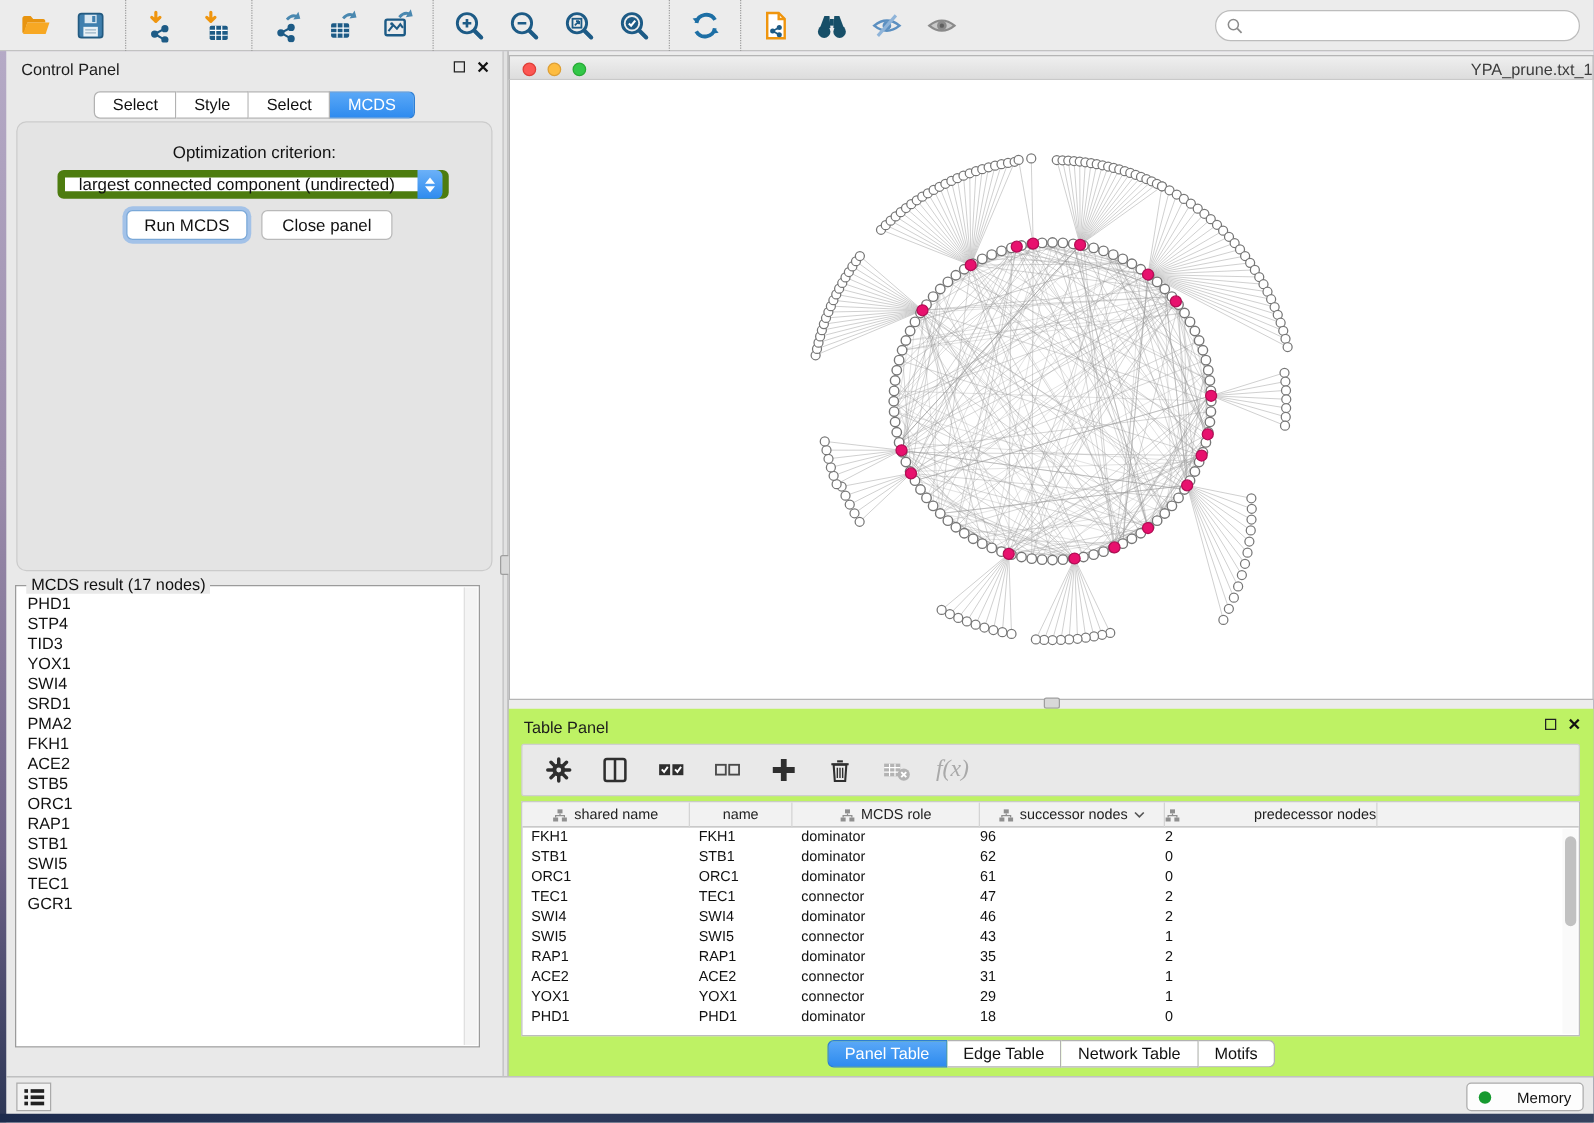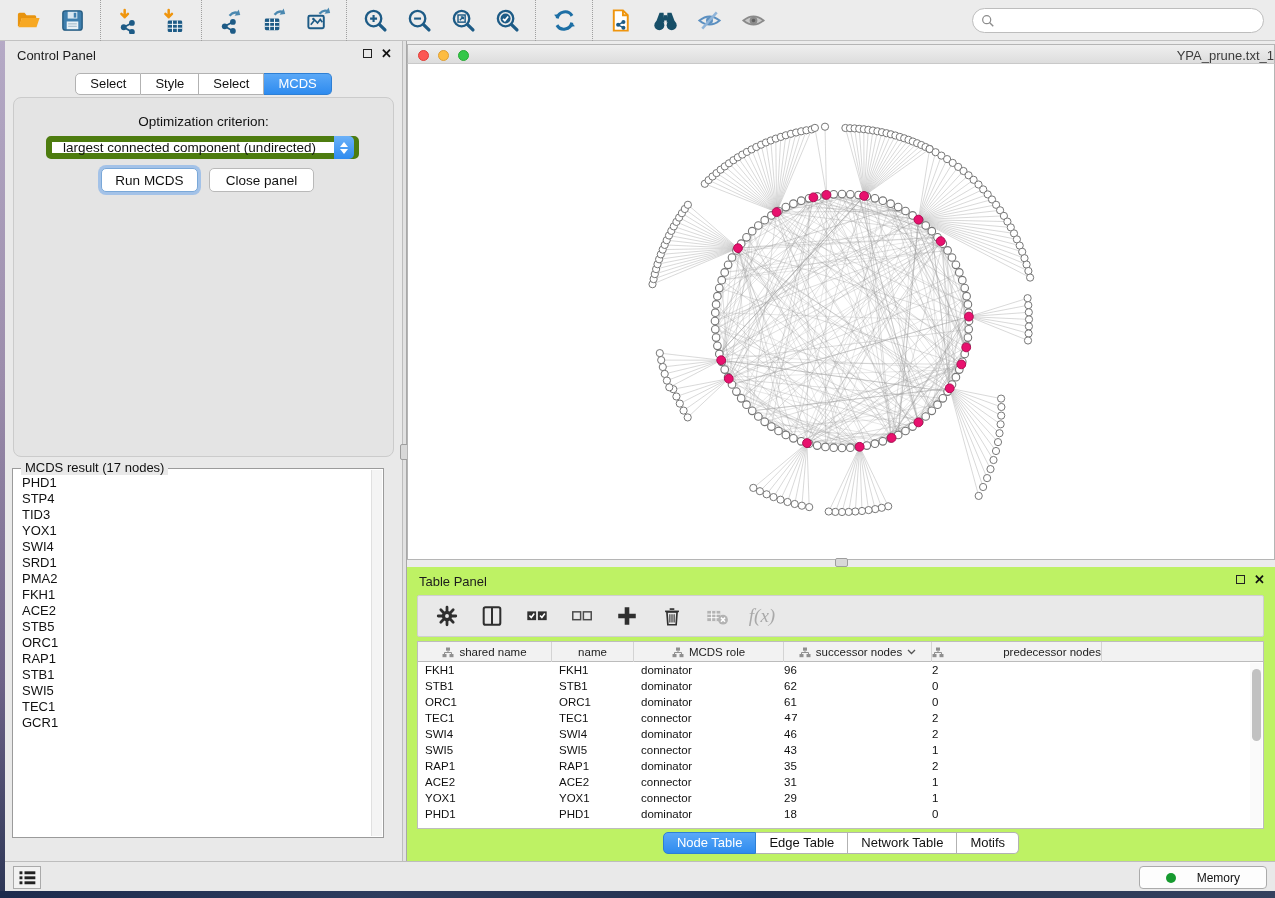--- a/index.html
+++ b/index.html
@@ -79,21 +79,21 @@
   #tbl-thumb { position:absolute; left:1.5px; top:6px; width:9px; height:72px; background:#c1c1c1; border-radius:5px; }
   #tp-tabs { position:absolute; left:0; right:0; top:265px; display:flex; justify-content:center; }
   .tp-tab { height:22px; line-height:20px; padding:0 13px; font-size:13px; background:#fff; border:1px solid #b2b2b2; border-left:none; color:#111; }
   .tp-tab:first-child { border-left:1px solid #b2b2b2; border-radius:5px 0 0 5px; }
   .tp-tab:last-child { border-radius:0 5px 5px 0; }
   .tp-tab.active { background:linear-gradient(#5aa8f7,#2e8bef); border-color:#2e7fd4; color:#fff; }
 
   
   #status-bar { position:absolute; left:5px; right:0; top:861px; height:30px; background:#e9e9e9; border-top:1px solid #bdbdbd; }
   #status-list-btn { position:absolute; left:8px; top:4px; width:28px; height:23px; background:#f2f2f2; border:1px solid #aaa; display:flex; align-items:center; justify-content:center; }
-  #memory-btn { position:absolute; right:8px; top:4px; height:23px; padding:0 26px; background:#fdfdfd; border:1px solid #ababab; border-radius:4px; display:flex; align-items:center; gap:21px; font-size:12px; color:#111; }
+  #memory-btn { position:absolute; right:8px; top:4px; height:23px; padding:0 9px; background:#fdfdfd; border:1px solid #ababab; border-radius:4px; display:flex; align-items:center; gap:21px; font-size:12px; color:#111; }
   #memory-dot { width:10px; height:10px; border-radius:50%; background:#169a2f; }
 </style>
 </head>
 <body>
 
 <div id="toolbar">
     <div class="tb-group">
       <div class="tb-btn">
         <svg viewBox="0 0 28 28">
           <path d="M3 20V8c0-1.2.8-2 1.9-2h5l2.1 2.6h8.3c1.1 0 1.7.8 1.7 1.9v1H7.2L4.6 20z" fill="#e8940f"></path>
@@ -1149,21 +1149,21 @@
             <div class="td txt" style="width: 134px;">ORC1</div>
             <div class="td txt" style="width: 82px;">ORC1</div>
             <div class="td txt" style="width: 150px;">dominator</div>
             <div class="td num" style="width: 148px;">61</div>
             <div class="td num" style="width: 170px;">0</div>
           </div>
           <div class="tr">
             <div class="td txt" style="width: 134px;">TEC1</div>
             <div class="td txt" style="width: 82px;">TEC1</div>
             <div class="td txt" style="width: 150px;">connector</div>
-            <div class="td num" style="width: 148px; font-family: Liberation Mono, monospace;">47</div>
+            <div class="td num" style="width: 148px;">47</div>
             <div class="td num" style="width: 170px;">2</div>
           </div>
           <div class="tr">
             <div class="td txt" style="width: 134px;">SWI4</div>
             <div class="td txt" style="width: 82px;">SWI4</div>
             <div class="td txt" style="width: 150px;">dominator</div>
             <div class="td num" style="width: 148px;">46</div>
             <div class="td num" style="width: 170px;">2</div>
           </div>
           <div class="tr">
@@ -1200,21 +1200,21 @@
             <div class="td txt" style="width: 150px;">dominator</div>
             <div class="td num" style="width: 148px;">18</div>
             <div class="td num" style="width: 170px;">0</div>
           </div>
         </div>
       <div id="tbl-scroll">
           <div id="tbl-thumb"></div>
         </div>
     </div>
     <div id="tp-tabs">
-        <div class="tp-tab active">Node Table</div>
+        <div class="tp-tab active">Panel Table</div>
         <div class="tp-tab">Edge Table</div>
         <div class="tp-tab">Network Table</div>
         <div class="tp-tab">Motifs</div>
       </div>
   </div>
 </div>
 
 <div id="status-bar">
   <div id="status-list-btn">
     <svg width="22" height="20" viewBox="0 0 26 24">

